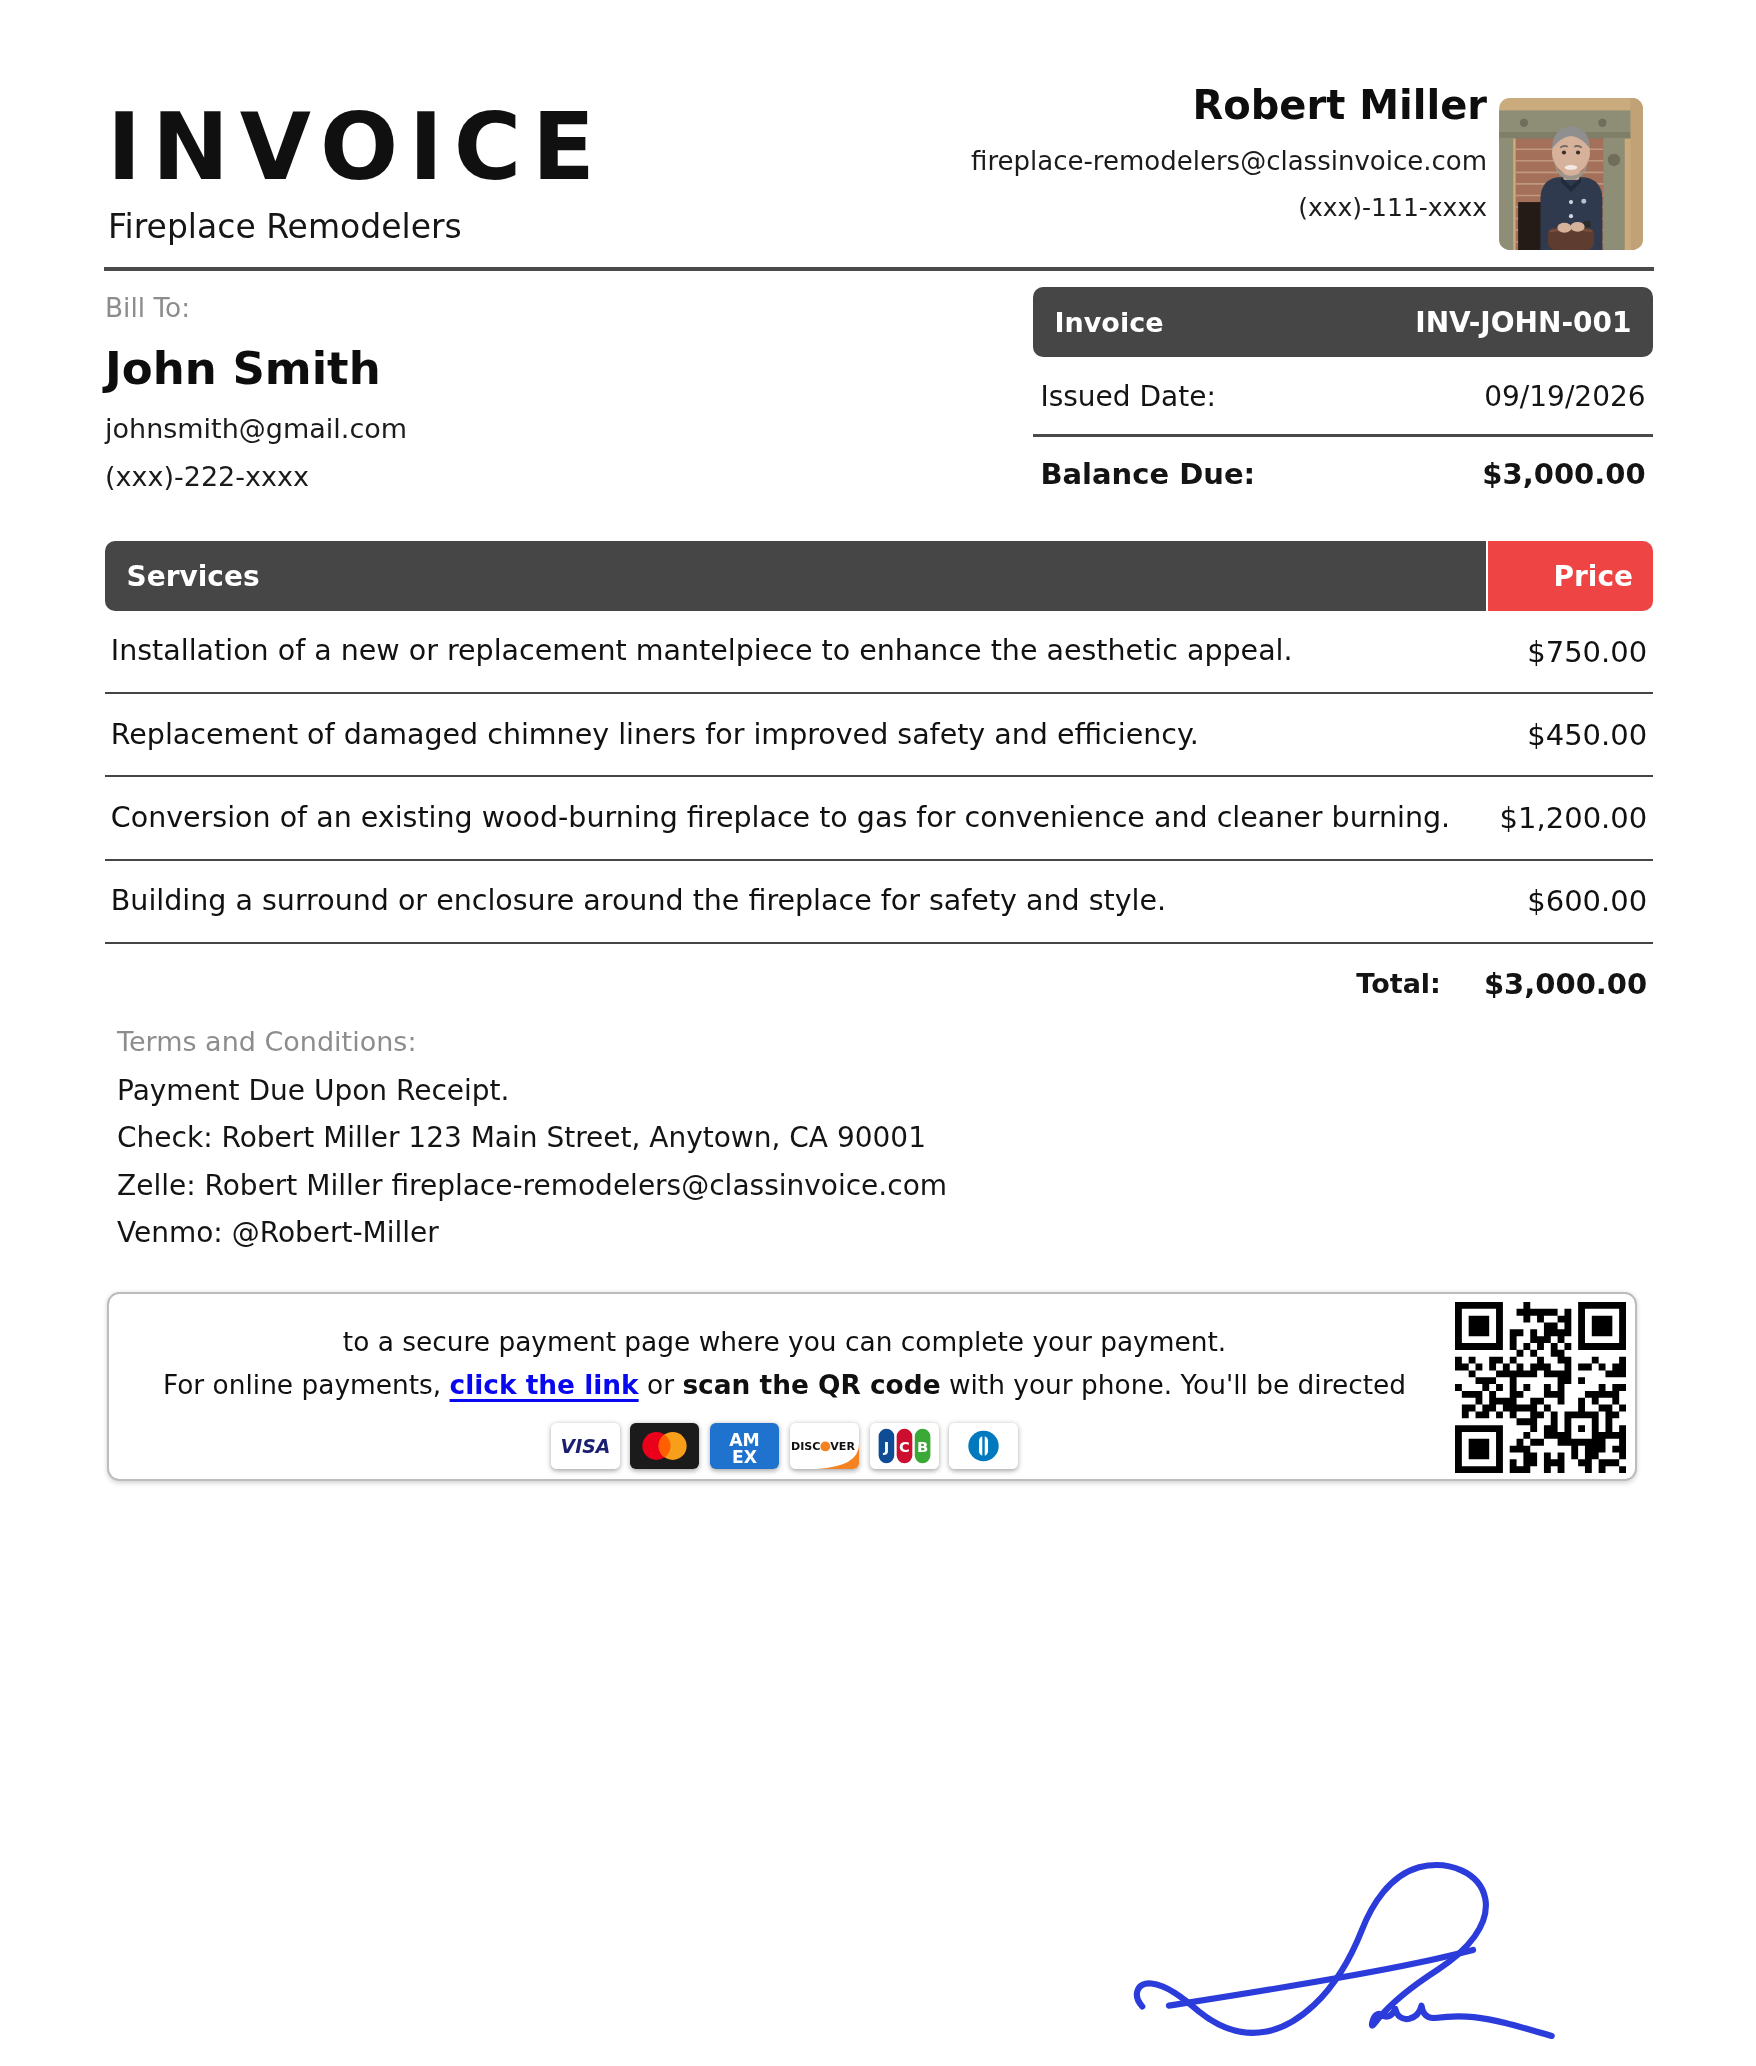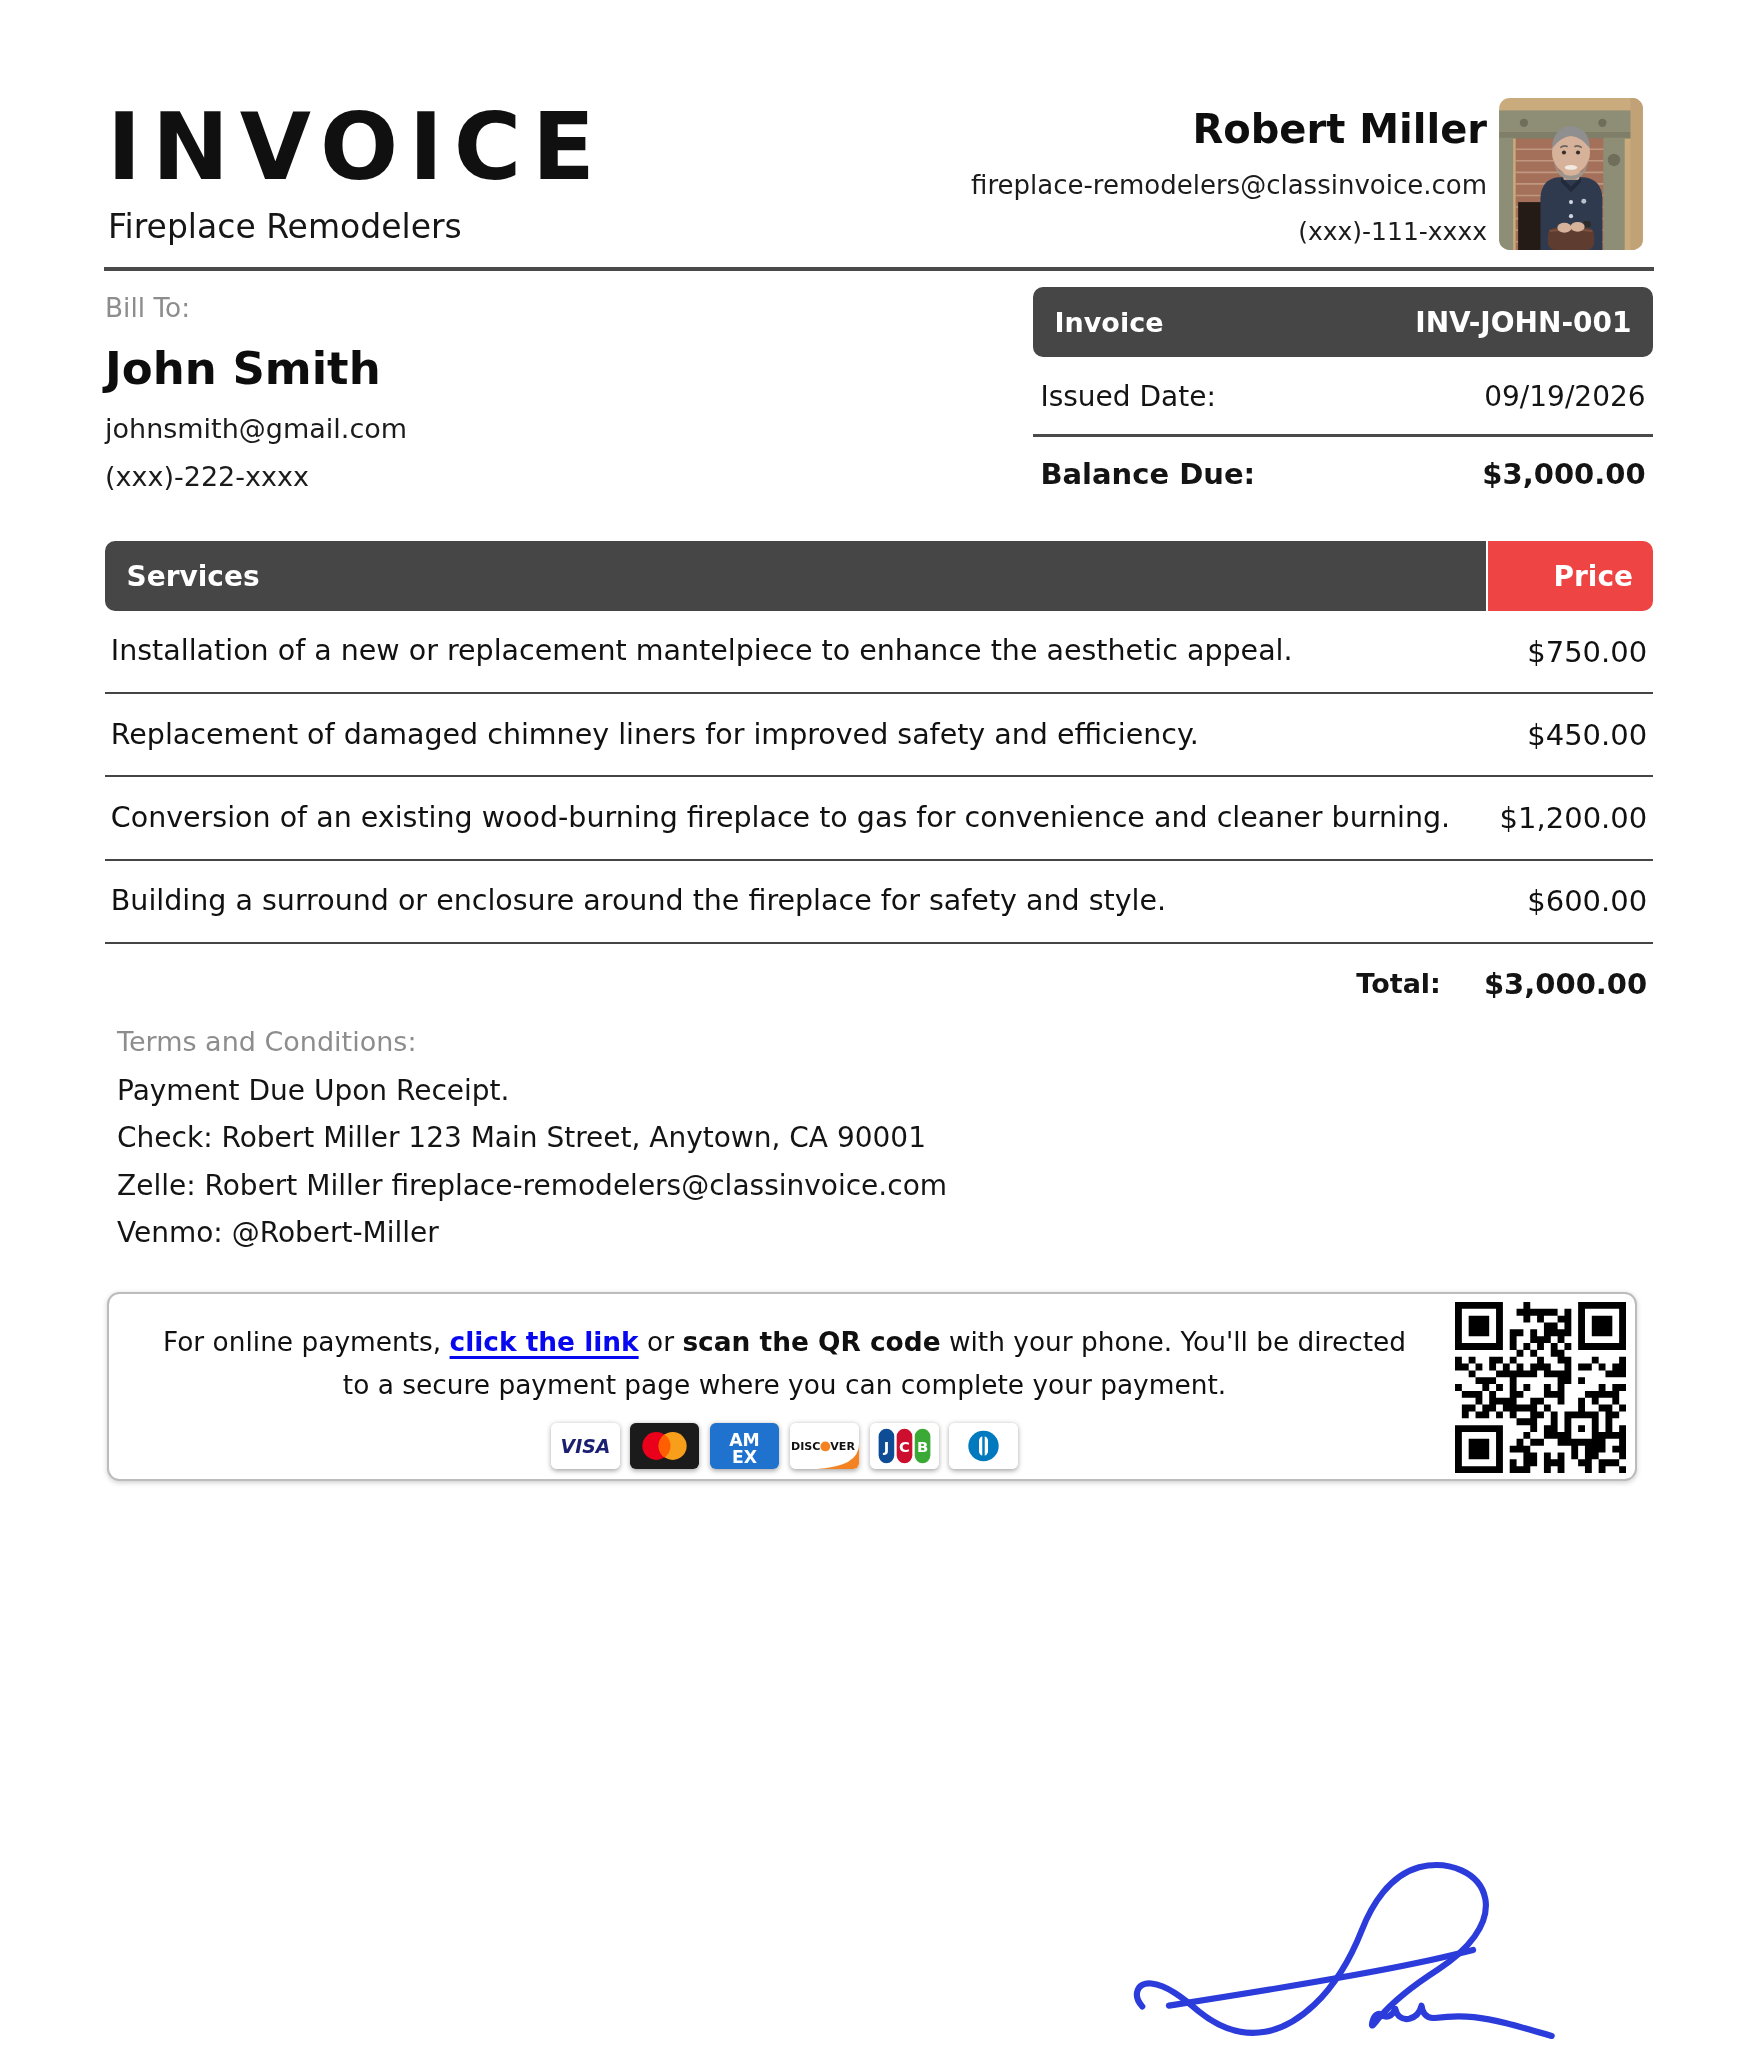--- a/index.html
+++ b/index.html
@@ -15,21 +15,21 @@
   .invoice-title{
     position:absolute;left:107px;top:102px;
     font-size:92px;font-weight:bold;letter-spacing:10.7px;line-height:1;
     color:#101010;
   }
   .company-name{
     position:absolute;left:108px;top:209px;
     font-size:33px;line-height:1.1;color:#161616;
   }
   .owner-block{
-    position:absolute;right:269px;top:108px;
+    position:absolute;right:269px;top:84px;
     text-align:right;
   }
   .owner-name{font-size:40px;font-weight:bold;line-height:1.05;color:#0e0e0e;}
   .owner-email{font-size:26px;margin-top:20px;color:#1b1b1b;}
   .owner-phone{font-size:25px;margin-top:17.4px;color:#1b1b1b;}
   .owner-photo{
     position:absolute;left:1499px;top:98px;width:144px;height:152px;
     border-radius:10.7px;overflow:hidden;
   }
   .header-divider{
@@ -233,22 +233,22 @@
   <div class="terms-block">
     <div class="terms-heading">Terms and Conditions:</div>
     <div class="terms-line first">Payment Due Upon Receipt.</div>
     <div class="terms-line">Check: Robert Miller 123 Main Street, Anytown, CA 90001</div>
     <div class="terms-line">Zelle: Robert Miller fireplace-remodelers@classinvoice.com</div>
     <div class="terms-line">Venmo: @Robert-Miller</div>
   </div>
 
   <div class="payment-box">
     <div class="payment-text">
+      <div>to a secure payment page where you can complete your payment.</div>
       <div><span>For online payments, </span><a class="payment-link">click the link</a><span> or </span><span class="payment-bold">scan the QR code</span><span> with your phone. You'll be directed</span></div>
-      <div>to a secure payment page where you can complete your payment.</div>
     </div>
     <div class="cards-row">
       <div class="card">
         <svg width="69" height="46" viewBox="0 0 168 112" xmlns="http://www.w3.org/2000/svg">
           <rect width="168" height="112" fill="#ffffff"></rect>
           <text x="84" y="72" text-anchor="middle" font-size="46" font-weight="bold" font-style="italic" fill="#1a1f71">VISA</text>
         </svg>
       </div>
       <div class="card">
         <svg width="69" height="46" viewBox="0 0 168 112" xmlns="http://www.w3.org/2000/svg">

